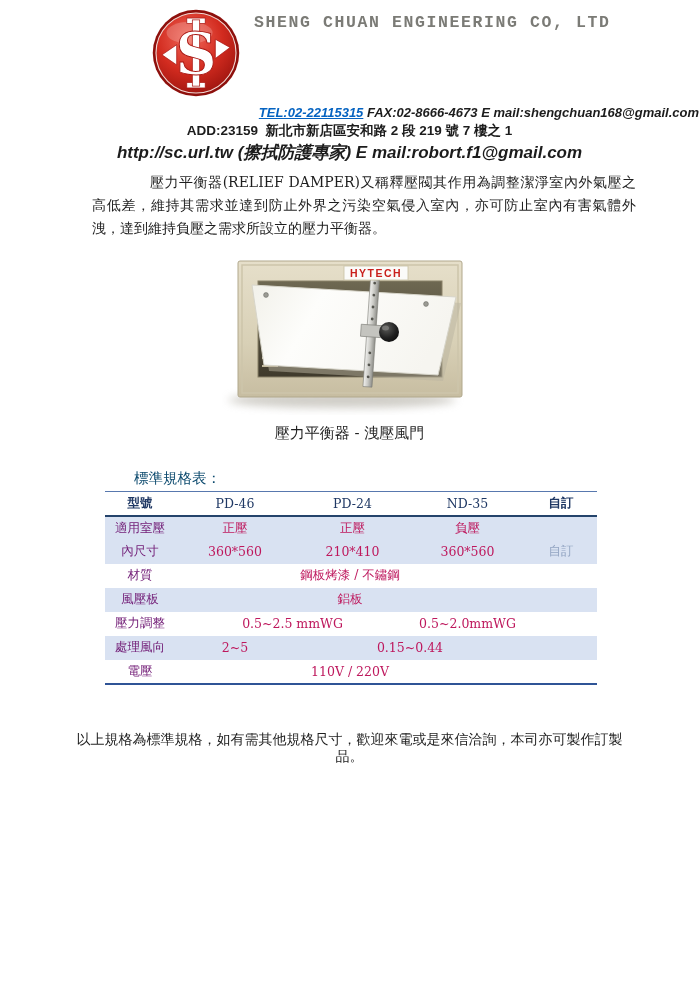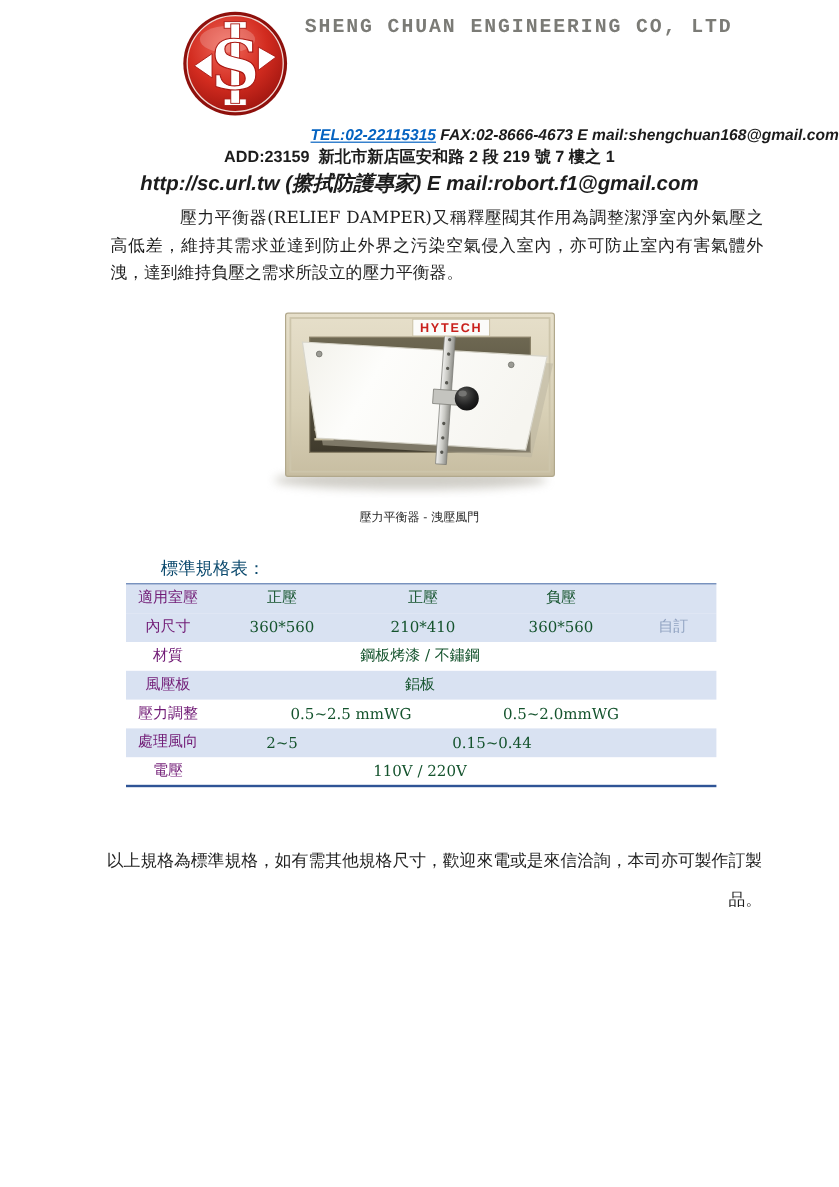--- a/index.html
+++ b/index.html
@@ -31,21 +31,21 @@
   .tel-link { color:#0563c1; text-decoration:underline; cursor:pointer; }
   .contact-line2 { font-size:13.5px; font-weight:bold; white-space:pre-wrap; margin-top:2px; }
   .contact-line3 { font-size:17px; font-weight:bold; font-style:italic; white-space:pre-wrap; margin-top:1px; }
   
   .intro {
     margin:7px 63px 0 92px; font-size:14px; line-height:23px;
     text-align:justify; text-indent:58px; color:#1e1e1e;
   }
   
   .figure { width:256px; margin:9px auto 0; }
-  .caption { text-align:center; font-size:10px; margin-top:5px; color:#222; }
+  .caption { text-align:center; font-size:15px; margin-top:5px; color:#222; }
   
   .table-title { margin:26px 0 3px 134px; font-size:14.5px; color:#0c4a6e; }
   table.spec {
     border-collapse:collapse; table-layout:fixed;
     width:492px; margin-left:105px;
     border-top:1px solid #5878ae; border-bottom:2px solid #2f5496;
     font-family:"DejaVu Serif","Liberation Serif",serif;
   }
   table.spec col.c-label { width:70px; }
   table.spec col.c-1 { width:120px; }
@@ -53,27 +53,27 @@
   table.spec col.c-3 { width:115px; }
   table.spec col.c-4 { width:72px; }
   table.spec th, table.spec td {
     height:24px; padding:0 2px; text-align:center; vertical-align:middle;
     font-weight:normal; font-size:12.5px;
   }
   tr.head-row { border-bottom:2px solid #24436b; }
   tr.head-row th { color:#1f3864; }
   tr.head-row th.lab, tr.head-row th.custom { font-weight:bold; }
   td.lab { color:#701a75; font-weight:bold; }
-  td.val { color:#14532d; }
+  td.val { color:#be185d; }
   td.val-big { color:#92a4c2; font-size:15px; }
   tr.alt { background:#d9e2f2; }
   
   .closing {
-    margin:46px 64px 0; font-size:14px; line-height:32px;
-    text-align:right; color:#1e1e1e;
+    margin:46px 64px 0; font-size:14px; line-height:17px;
+    text-align:center; color:#1e1e1e;
   }
 </style>
 </head>
 <body>
 
 <div class="page">
 
   <div class="header">
     <div class="logo-wrap">
       <svg width="100" height="92" viewBox="0 0 100 100">
@@ -190,20 +190,27 @@
 
   <table class="spec">
     <colgroup>
       <col class="c-label">
         <col class="c-1">
         <col class="c-2">
         <col class="c-3">
         <col class="c-4">
     </colgroup>
     <tbody>
+        <tr class="head-row">
+      <th class="lab">型號</th>
+      <th>PD-46</th>
+      <th>PD-24</th>
+      <th>ND-35</th>
+      <th class="custom">自訂</th>
+    </tr>
     <tr class="alt">
       <td class="lab">適用室壓</td>
       <td class="val">正壓</td>
       <td class="val">正壓</td>
       <td class="val">負壓</td>
       <td class="val"></td>
     </tr>
     <tr class="alt">
       <td class="lab">內尺寸</td>
       <td class="val">360*560</td>

